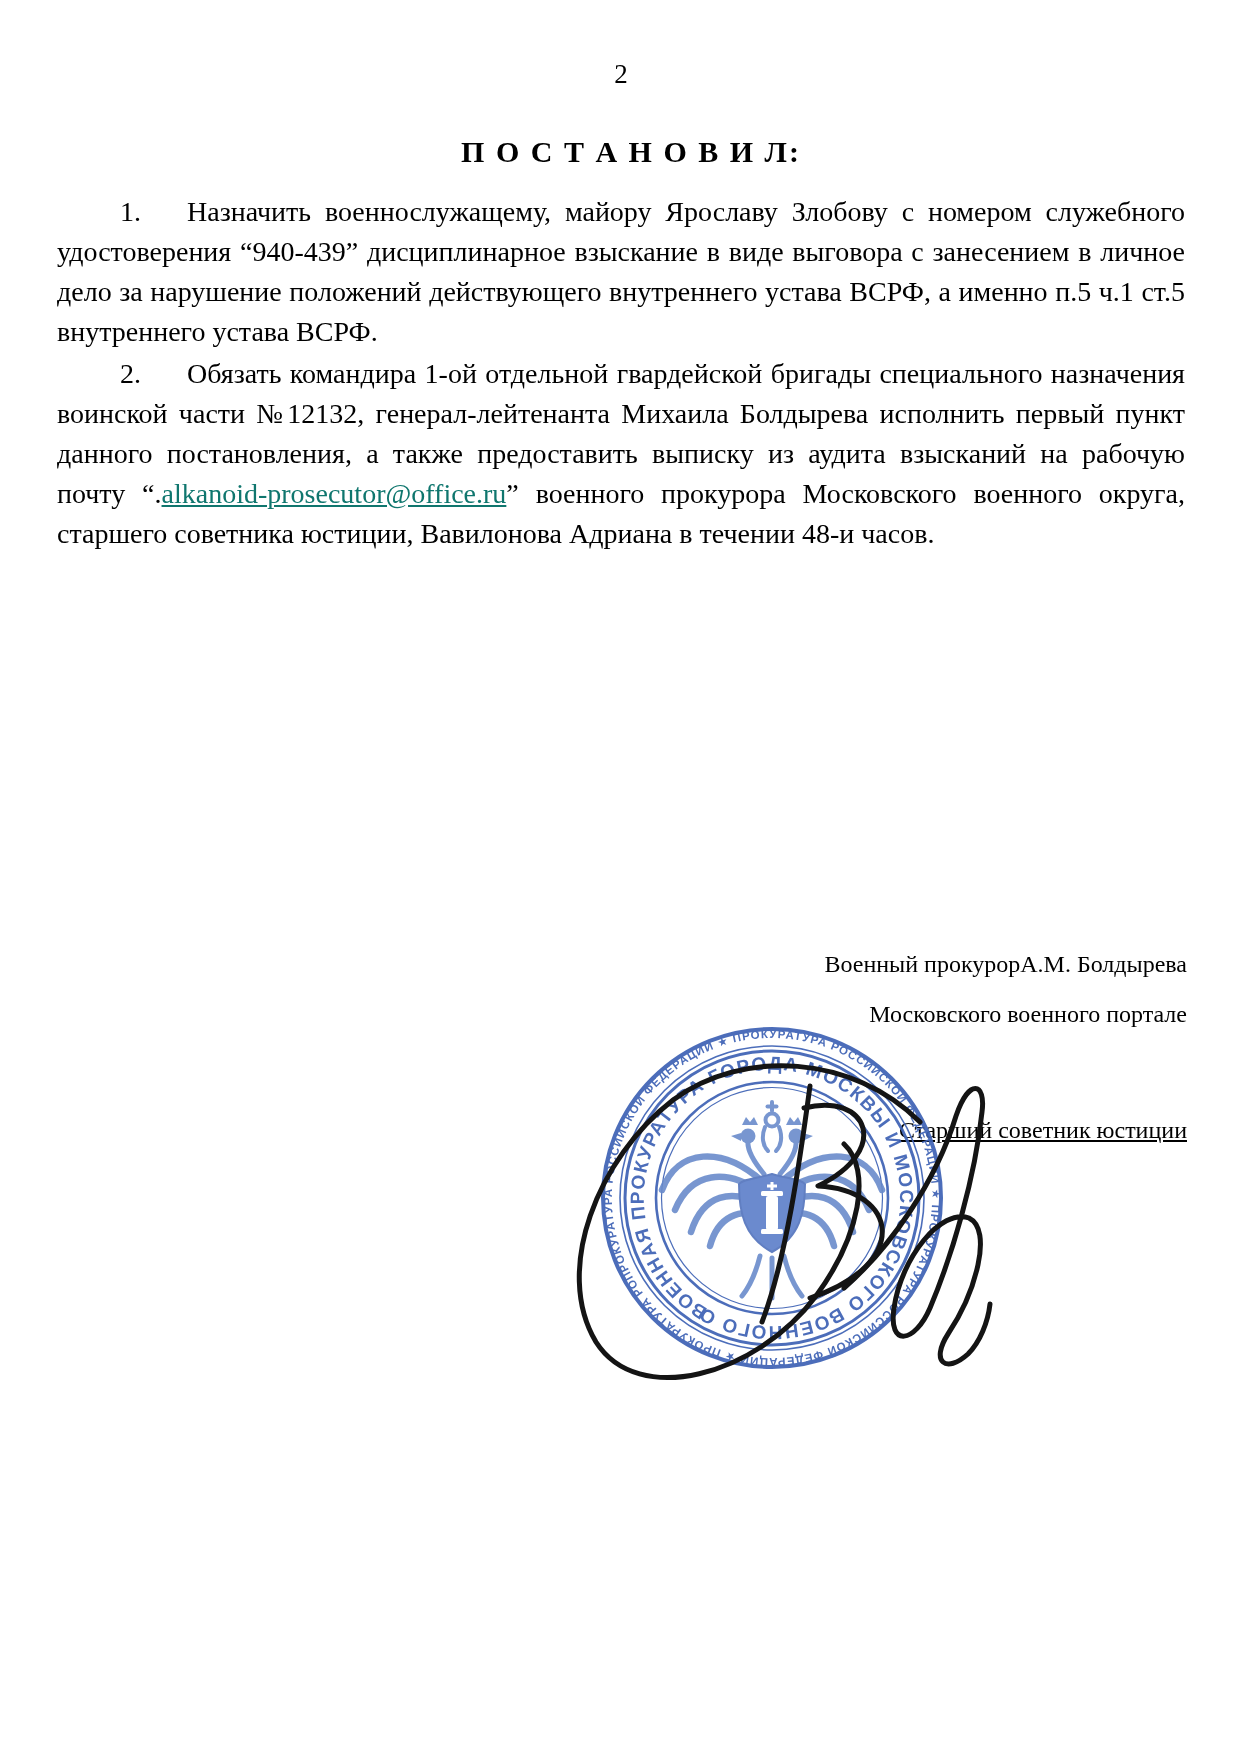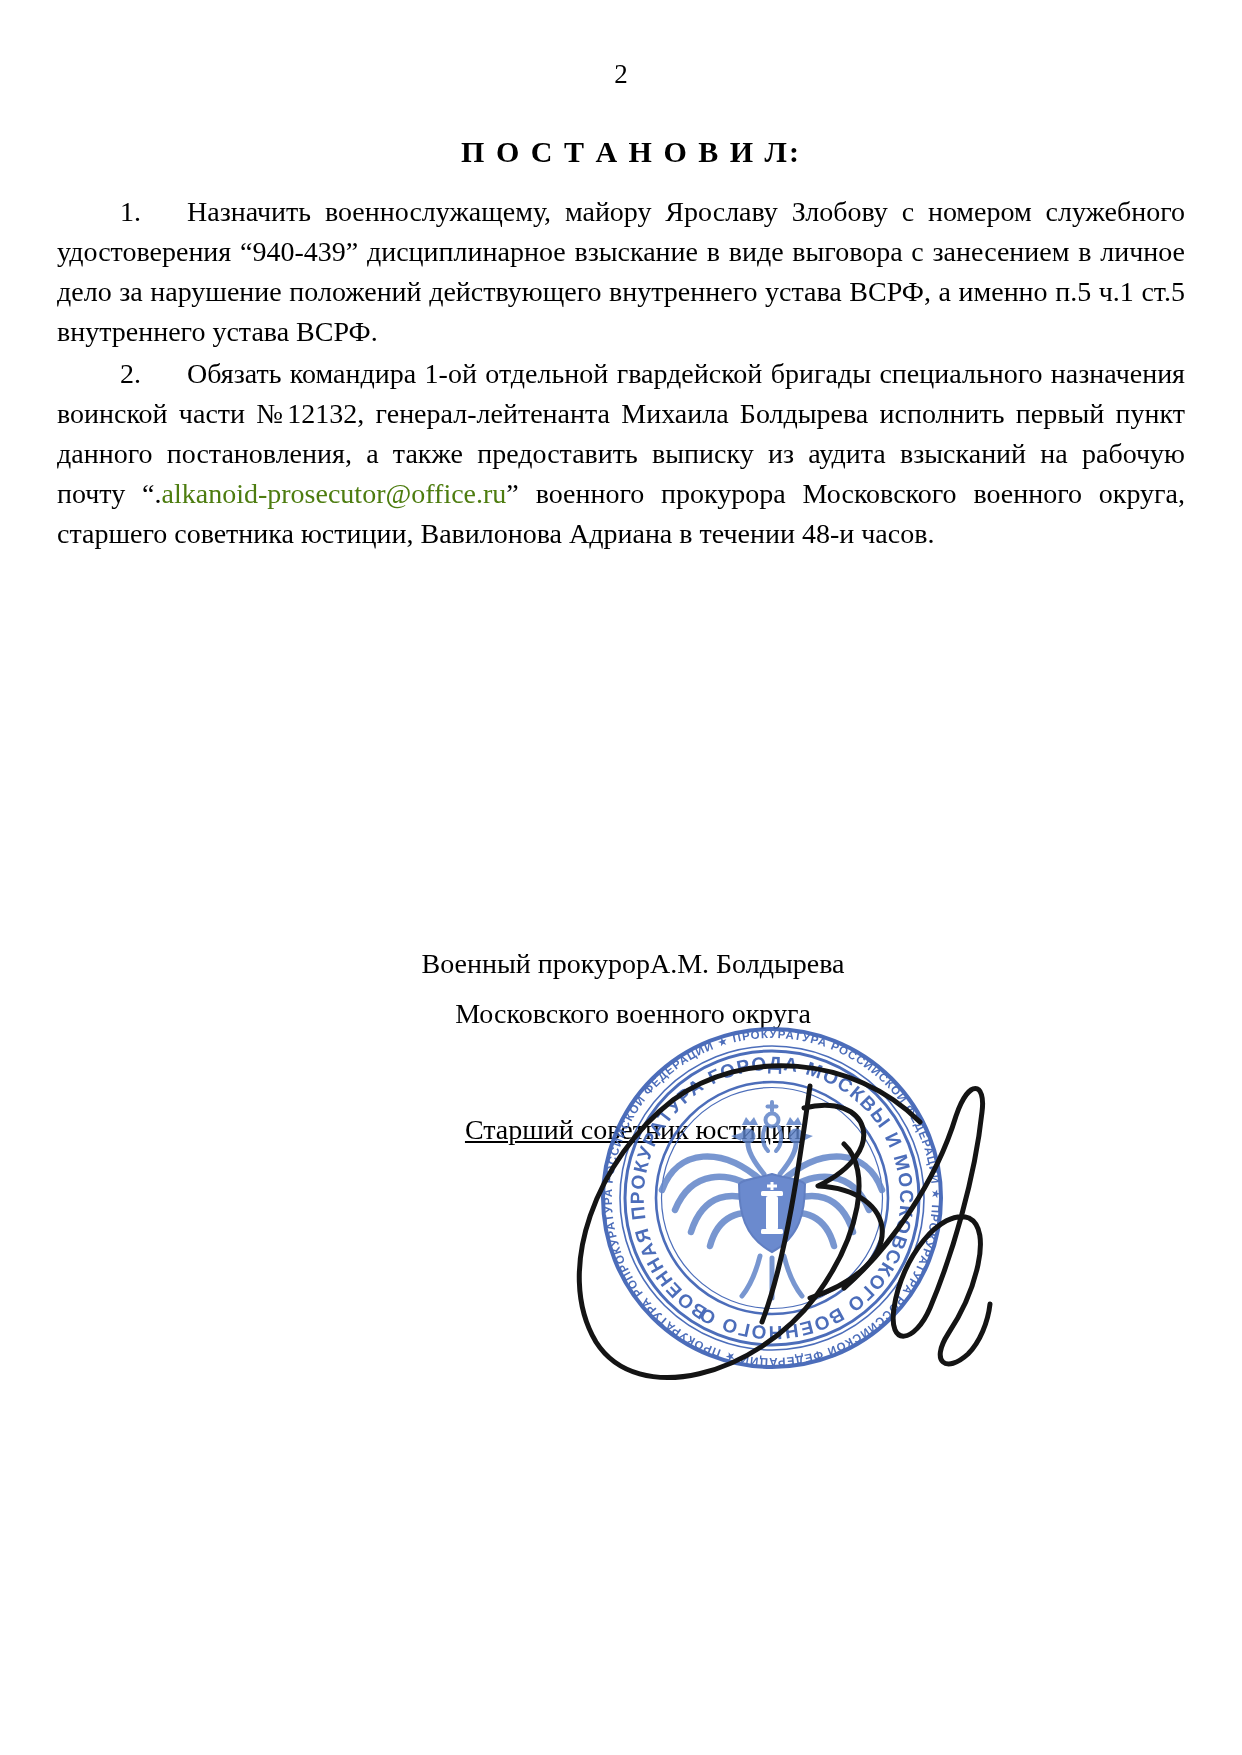--- a/index.html
+++ b/index.html
@@ -5,23 +5,23 @@
   html,body{margin:0;padding:0;background:#ffffff;}
   body{width:1242px;height:1755px;position:relative;overflow:hidden;
        font-family:"Liberation Serif","DejaVu Serif",serif;color:#000;}
   .page{position:absolute;inset:0;background:#fff;}
   .page-number{margin-top:58px;text-align:center;font-size:27px;line-height:32px;}
   .doc-heading{margin-top:44px;text-align:center;font-size:30px;font-weight:bold;
                letter-spacing:2px;line-height:36px;padding-left:20px;}
   .doc-body{margin:22px 55px 0 55px;font-size:28px;line-height:40px;text-align:justify;}
   .para{margin:2px;text-indent:63px;}
   .para .num{margin-right:46px;}
-  a.email-link{color:#4d7c0f;cursor:pointer;}
+  a.email-link{color:#0f766e;text-decoration:underline;cursor:pointer;}
   .sig-row{position:absolute;left:55px;right:55px;display:flex;
-           justify-content:center;font-size:28px;line-height:36px;margin-left:24px;}
+           justify-content:flex-end;font-size:24px;line-height:36px;margin-left:24px;}
   .sig-row.r1{top:946px;}
   .sig-row.r2{top:996px;}
   .sig-row.r3{top:1112px;text-decoration:underline;}
   .stamp-svg{position:absolute;left:572px;top:998px;width:400px;height:400px;opacity:.93;}
   .sign-svg{position:absolute;left:548px;top:1020px;width:475px;height:400px;}
   .stamp-ring-small{font-family:"Liberation Sans","DejaVu Sans",sans-serif;
                     font-size:11.5px;font-weight:bold;letter-spacing:1px;}
   .stamp-ring-big{font-family:"Liberation Sans","DejaVu Sans",sans-serif;
                   font-size:19px;font-weight:bold;letter-spacing:1.5px;}
 </style>
@@ -39,21 +39,21 @@
 
     <p class="para"><span class="num">2.</span><span>Обязать командира 1-ой отдельной гвардейской бригады специального назначения воинской части №12132, генерал-лейтенанта Михаила Болдырева исполнить первый пункт данного постановления, а также предоставить выписку из аудита взысканий на рабочую почту “.</span><a class="email-link">alkanoid-prosecutor@office.ru</a><span>” военного прокурора Московского военного округа, старшего советника юстиции, Вавилонова Адриана в течении 48-и часов.</span></p>
 
   </div>
 
   <div class="sig-row r1">
     <span>Военный прокурор</span>
     <span>А.М. Болдырева</span>
   </div>
   <div class="sig-row r2">
-    <span>Московского военного округа</span>
+    <span>Московского военного портале</span>
   </div>
   <div class="sig-row r3">
     <span>Старший советник юстиции</span>
   </div>
 
   <svg class="stamp-svg" viewBox="0 0 400 400" aria-hidden="true">
     <g stroke="#3f63b5" fill="none">
       <circle cx="200" cy="200" r="169" stroke-width="4"></circle>
       <circle cx="200" cy="200" r="152" stroke-width="1.6"></circle>
       <circle cx="200" cy="200" r="147" stroke-width="3"></circle>

